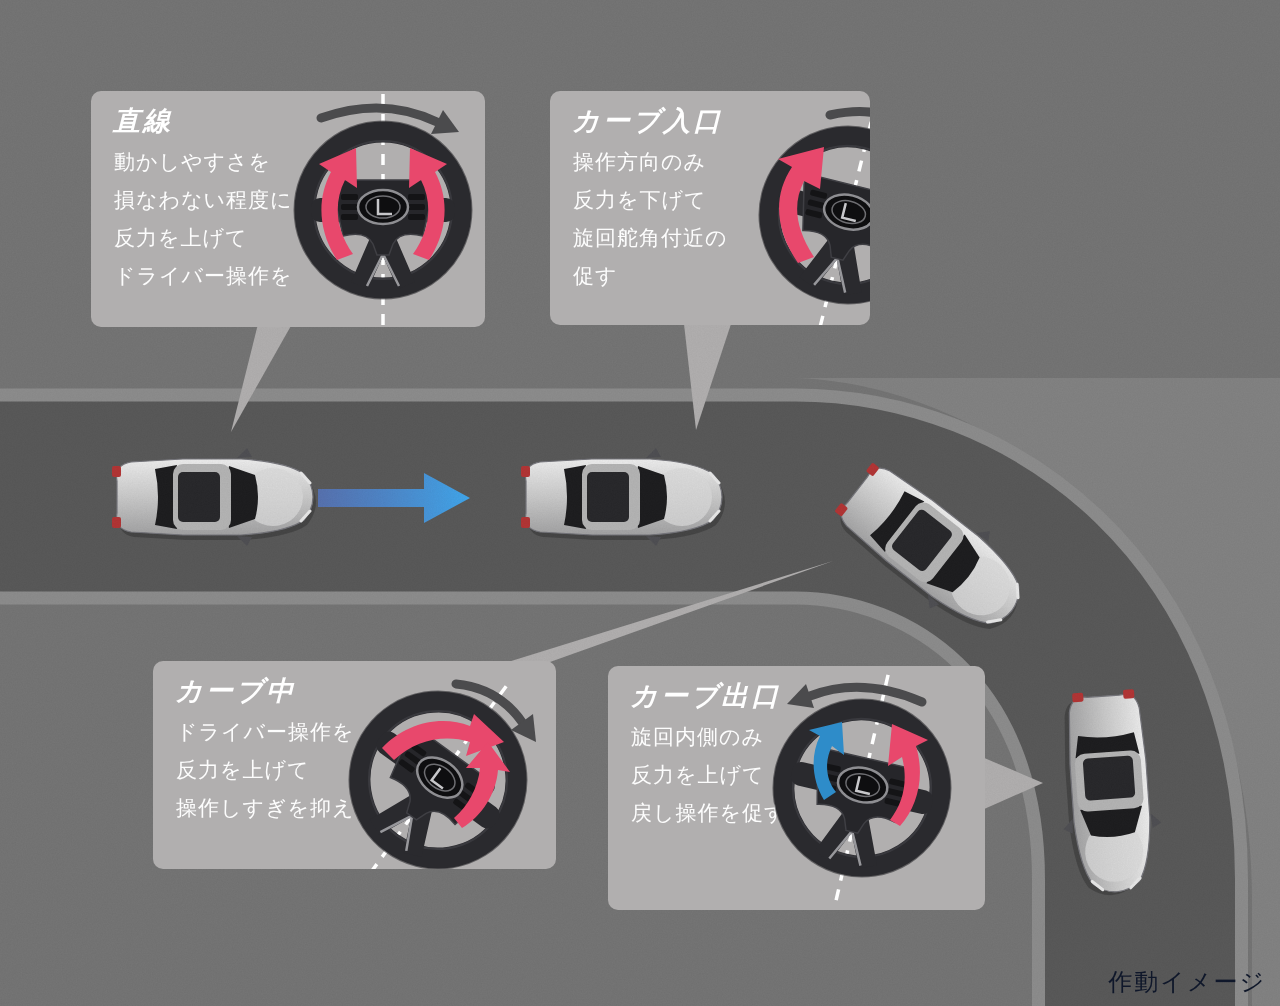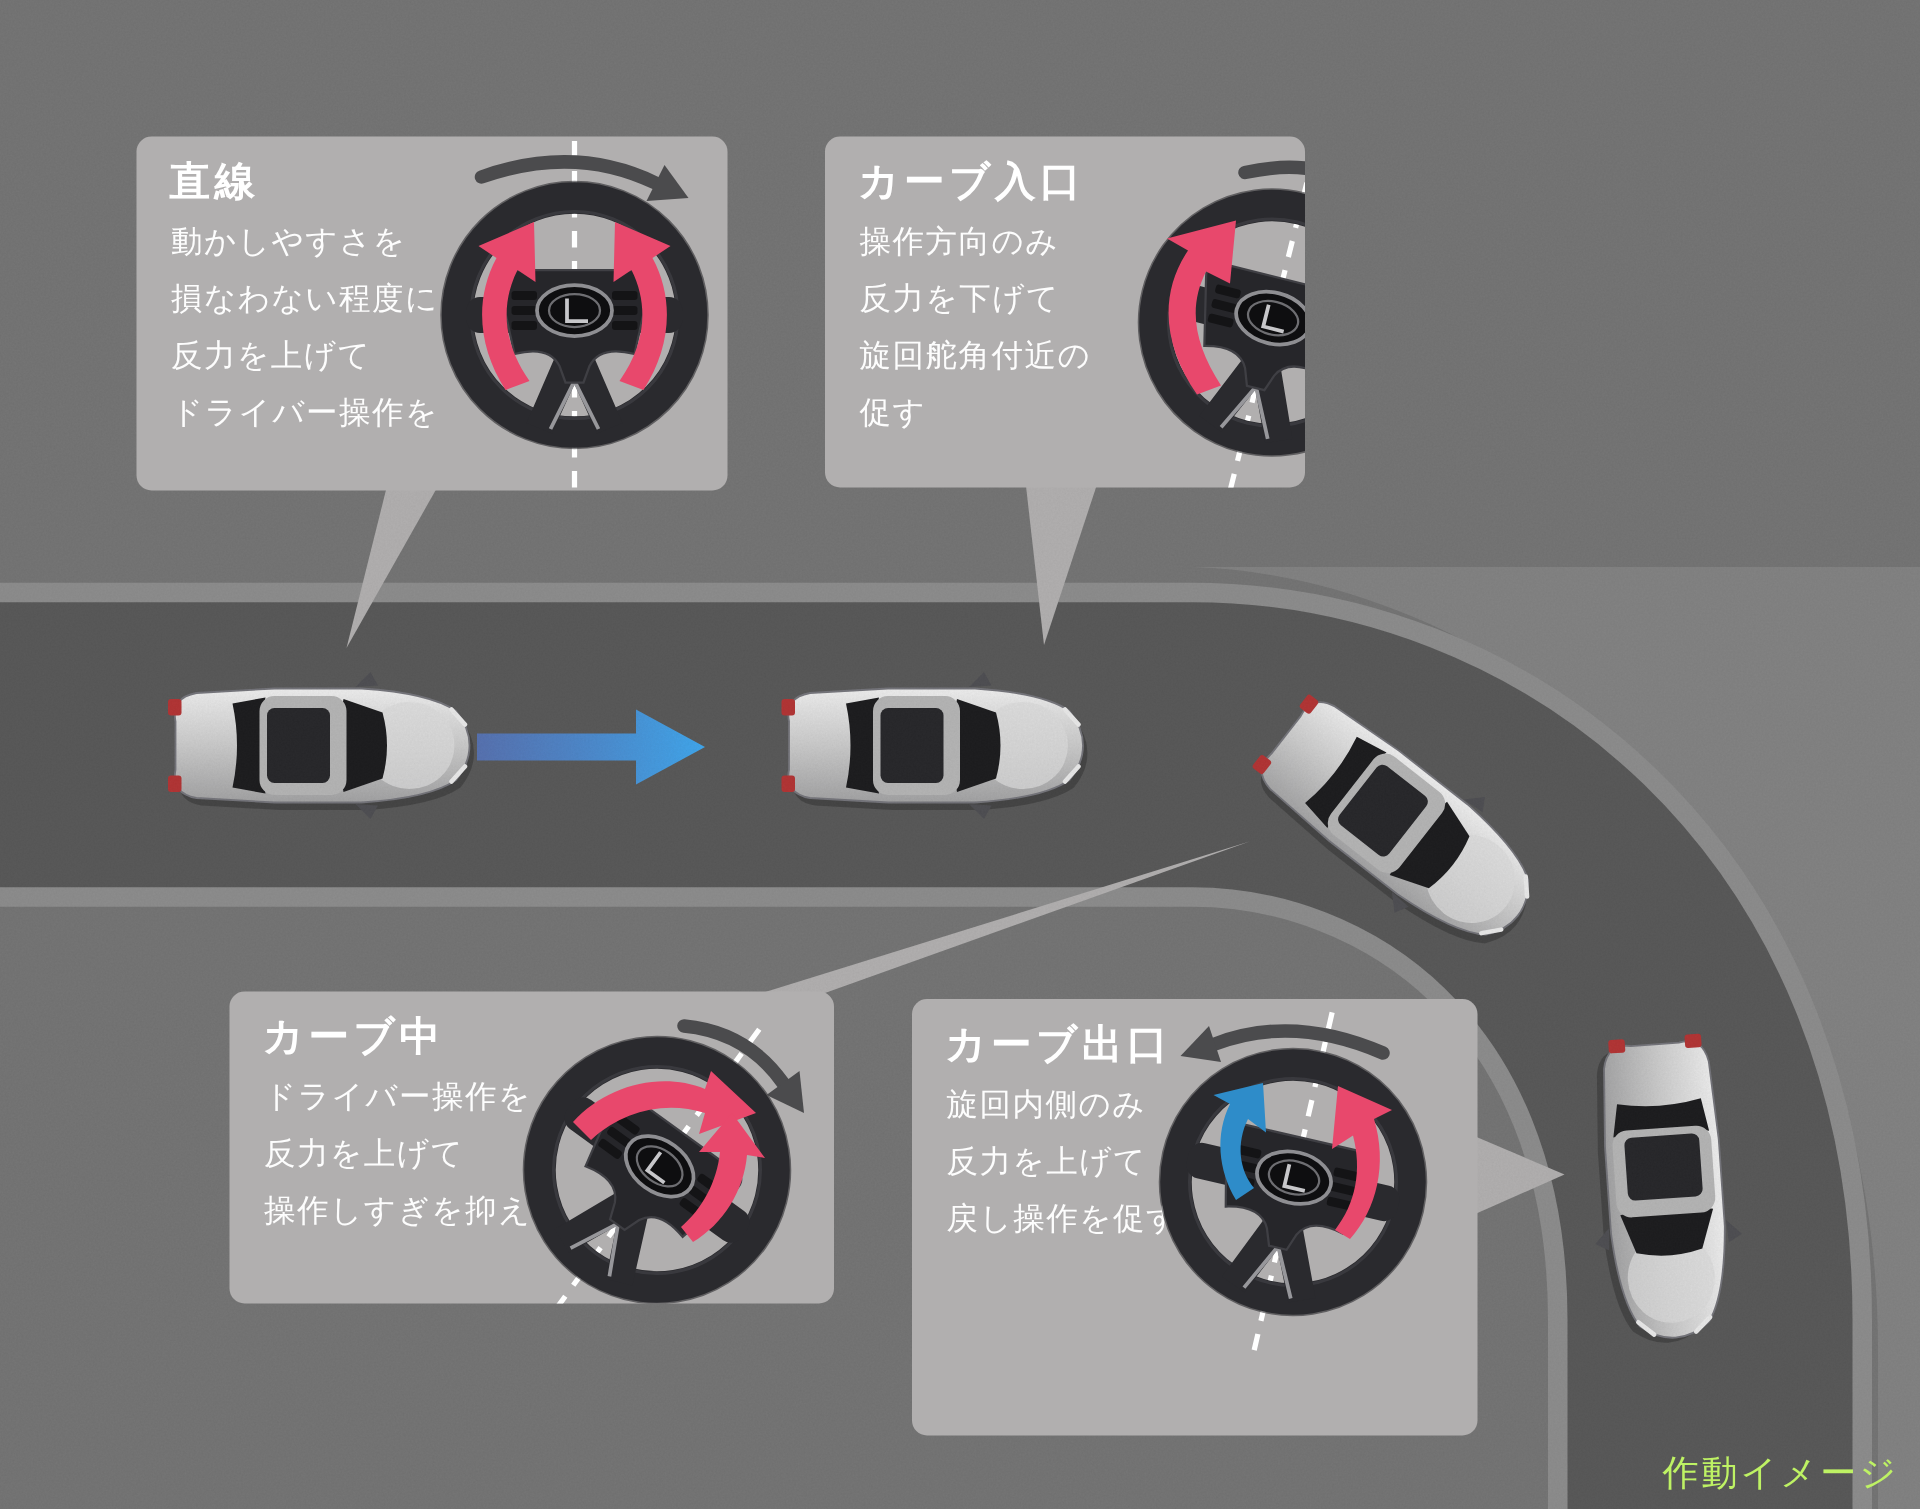--- a/index.html
+++ b/index.html
@@ -9,34 +9,34 @@
     font-family:"Liberation Sans","DejaVu Sans",sans-serif;
   }
   .stage svg{display:block;}
   #scene{position:absolute;left:0;top:0;}
   .panel{
     position:absolute;background:#b1afaf;border-radius:10px;overflow:hidden;
     z-index:3;
   }
   .p-title{
     position:absolute;left:22px;top:12px;color:#ffffff;font-size:27px;
-    font-weight:bold;letter-spacing:3px;white-space:nowrap;
+    font-weight:bold;letter-spacing:3px;white-space:nowrap;font-style:italic;
   }
   .p-body{
     position:absolute;left:23px;top:52px;color:#fdfdfd;font-size:21px;
     line-height:38px;letter-spacing:1px;white-space:nowrap;
   }
   .wheel-svg{position:absolute;}
   .dk{stroke:#4b4b4d;stroke-width:9;fill:none;stroke-linecap:round;}
   .dkh{fill:#4b4b4d;}
   .pink{fill:#e8486c;}
   .blue{fill:#2e8cc9;}
   .dash{stroke:#ffffff;stroke-width:3.5;stroke-dasharray:11 9;fill:none;}
   .caption{
-    position:absolute;right:14px;bottom:8px;color:#bef264;font-size:24px;
+    position:absolute;right:14px;bottom:8px;color:#0f172a;font-size:24px;
     letter-spacing:2px;z-index:4;
   }
 </style>
 </head>
 <body>
 
 <div class="stage">
 
   <svg id="scene" width="1280" height="1006" viewBox="0 0 1280 1006">
     <defs>
@@ -179,21 +179,21 @@
         <line class="dash" x1="0" y1="-116" x2="0" y2="122"></line>
         <use href="#sw"></use>
       </g>
       <path class="pink" d="M -56,-32 C -34,-56 2,-66 32,-54 L 36,-66 L 66,-38 L 28,-24 L 32,-38 C 6,-46 -22,-40 -44,-20 Z"></path>
       <path class="pink" d="M 24,48 C 44,36 58,14 60,-10 L 72,-8 L 50,-38 L 28,-12 L 42,-12 C 40,8 30,26 16,38 Z"></path>
       <path class="dk" d="M 18,-96 Q 60,-92 84,-58"></path>
       <polygon class="dkh" points="98,-38 73,-50 95,-66"></polygon>
     </svg>
   </div>
 
-  <div class="panel" style="left:608px;top:666px;width:377px;height:291px">
+  <div class="panel" style="left:608px;top:666px;width:377px;height:244px">
     <div class="p-title">カーブ出口</div>
     <div class="p-body">
       <div>旋回内側のみ</div>
       <div>反力を上げて</div>
       <div>戻し操作を促す</div>
     </div>
     <svg class="wheel-svg" style="left:144px;top:2px" width="220" height="240" viewBox="-110 -120 220 240">
       <g transform="rotate(13)">
         <line class="dash" x1="0" y1="-116" x2="0" y2="122"></line>
         <use href="#sw"></use>

